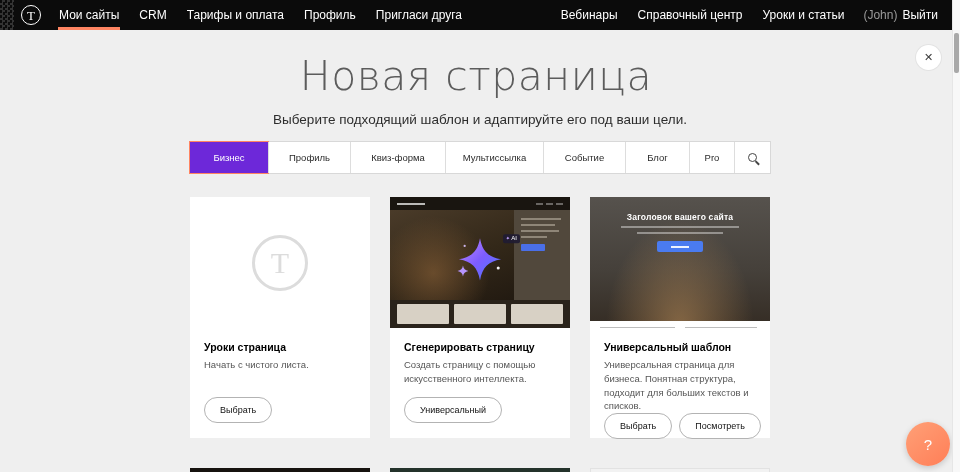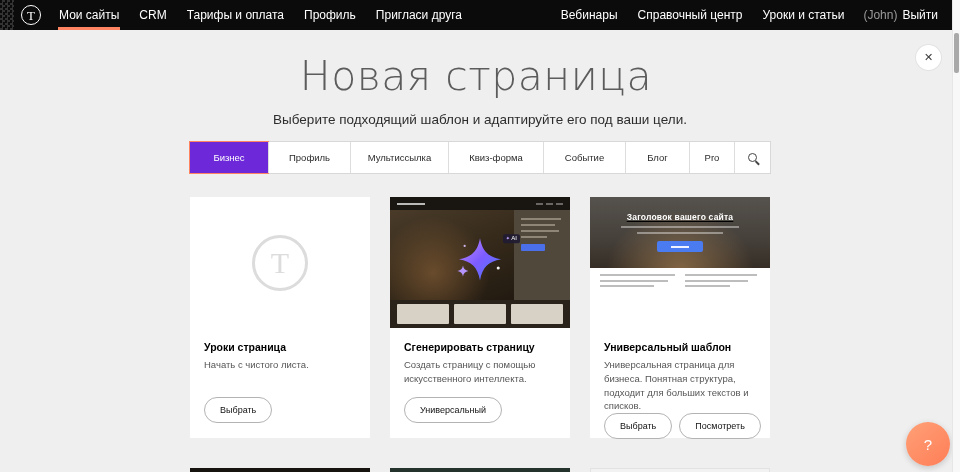--- a/index.html
+++ b/index.html
@@ -60,23 +60,23 @@
   .ai-panel i { display:block; height:2px; background:#8f8678; margin-bottom:4px; }
   .ai-panel i.w1{width:40px}.ai-panel i.w2{width:34px}.ai-panel i.w3{width:38px}.ai-panel i.w4{width:26px}
   .ai-cta { width:24px; height:7px; background:#4a6fe8; border-radius:1px; margin-top:6px; }
   .ai-cards { position:absolute; left:0; right:0; bottom:0; height:28px; display:flex; gap:5px; padding:4px 7px; background:#2a231b; }
   .ai-cards i { flex:1; background:#d8d1c5; border-radius:1px; }
   .ai-star-wrap { position:absolute; top:50%; left:50%; transform:translate(-50%,-58%); width:46px; height:46px; }
   .ai-chip { position:absolute; top:-2px; right:-17px; background:rgba(32,27,50,0.92); color:#fff; font-size:6px; padding:1.5px 3px; border-radius:2px; display:flex; align-items:center; gap:1.5px; line-height:1; }
   .ai-chip .spark { font-size:5px; color:#c9a6ff; }
 
   
-  .site-hero { position:relative; height:71px; text-align:center; padding-top:15px;
+  .site-hero { position:relative; height:124px; text-align:center; padding-top:15px;
      background: radial-gradient(ellipse at 50% 105%, rgba(196,148,92,0.55), rgba(0,0,0,0) 58%),
-                 linear-gradient(180deg, #56524d 0%, #45403a 60%, #362e26 100%); text-decoration: underline; }
+                 linear-gradient(180deg, #56524d 0%, #45403a 60%, #362e26 100%); }
   .site-heading { color:#fff; font-size:8.5px; font-weight:bold; letter-spacing:0.2px; }
   .site-line { height:2px; background:rgba(255,255,255,0.4); margin:4px auto 0; }
   .site-cta { width:46px; height:11px; background:#4a7bf0; border-radius:2px; margin:7px auto 0; display:flex; align-items:center; justify-content:center; }
   .site-cta i { width:18px; height:2px; background:rgba(255,255,255,0.9); }
   .site-body { height:34px; background:#fff; padding:6px 10px; display:flex; gap:10px; }
   .site-col { flex:1; }
   .site-col i { display:block; height:2px; background:#bdbdbd; margin-bottom:3.5px; }
 
   
   .partial { position:absolute; top:468px; width:180px; height:4px; cursor:pointer; }
@@ -121,22 +121,22 @@
 <div class="close-btn">
   <span>✕</span>
 </div>
 
 <h1 class="page-title">Новая страница</h1>
 <p class="page-subtitle">Выберите подходящий шаблон и адаптируйте его под ваши цели.</p>
 
 <div class="tabs">
   <div class="tab t1 active">Бизнес</div>
   <div class="tab t2">Профиль</div>
+  <div class="tab t4">Квиз-форма</div>
   <div class="tab t3">Мультиссылка</div>
-  <div class="tab t4">Квиз-форма</div>
   <div class="tab t5">Событие</div>
   <div class="tab t6">Блог</div>
   <div class="tab t7">Pro</div>
   <div class="tab t8">
     <span class="search-glyph"></span>
   </div>
 </div>
 
 <div class="cards">
 

